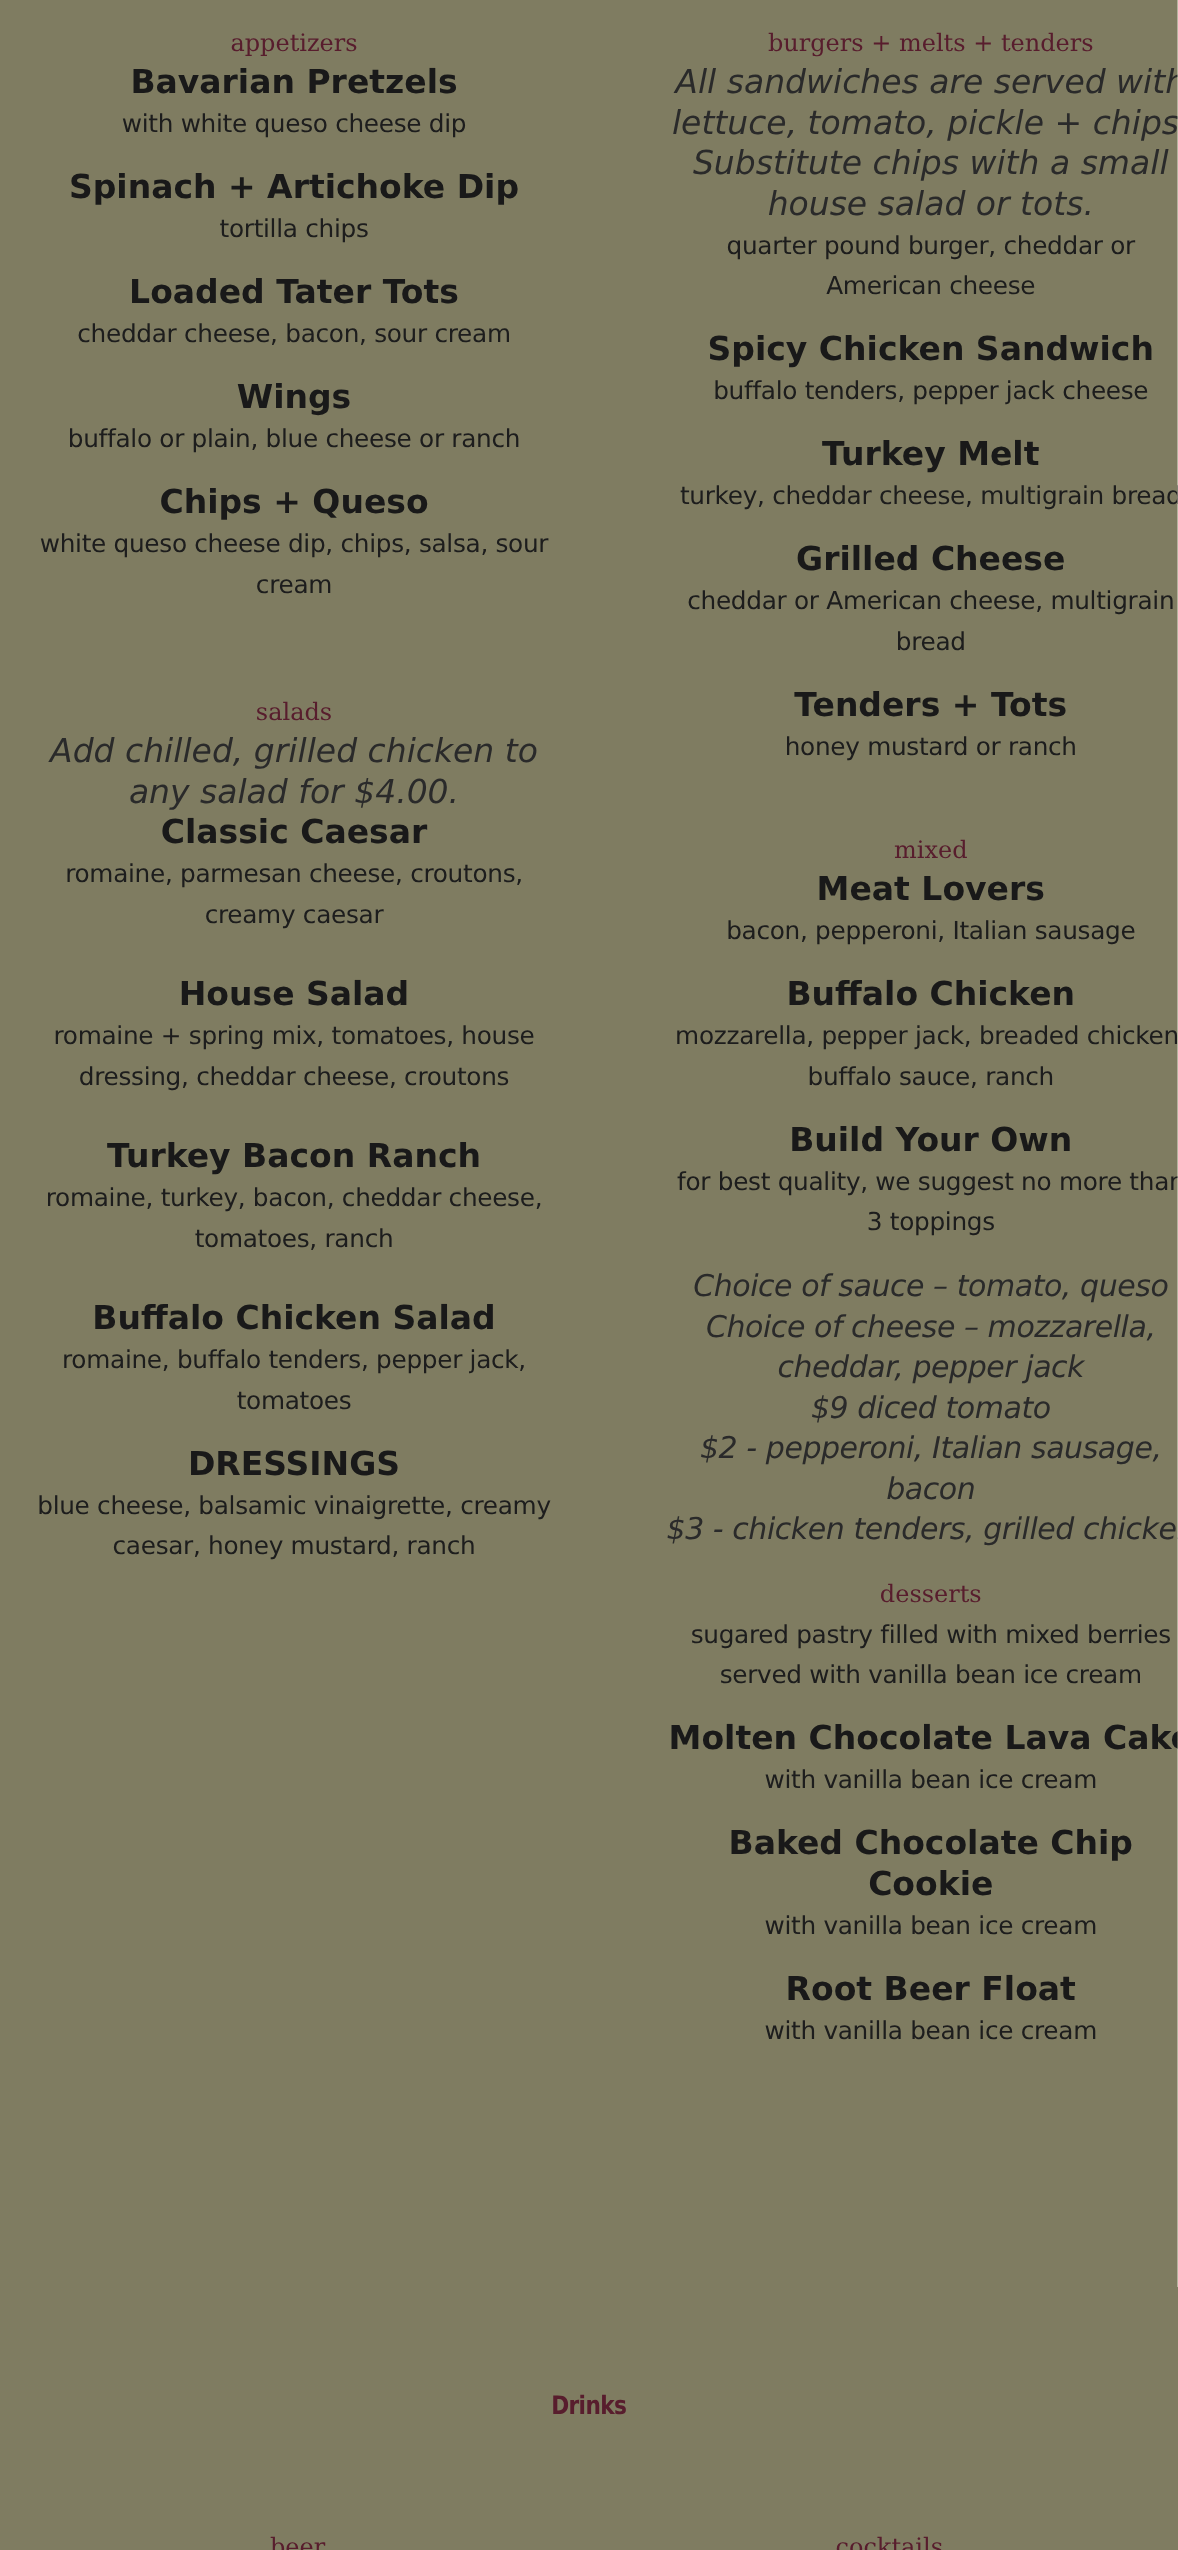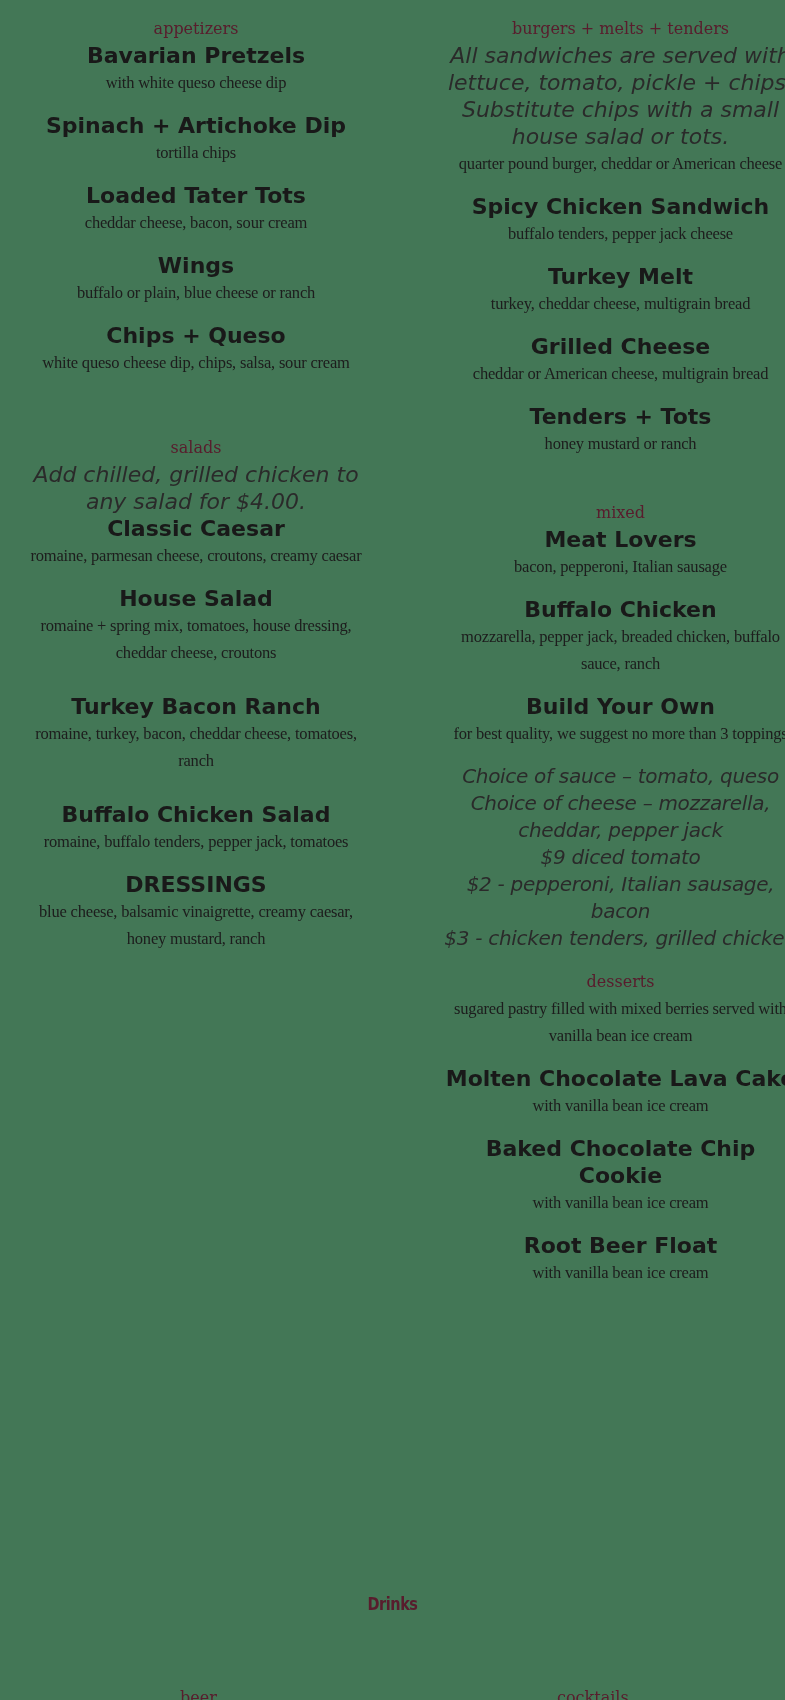--- a/index.html
+++ b/index.html
@@ -2,33 +2,33 @@
 <html><head>
 <meta charset="utf-8">
 <style>
   html, body { margin: 0; padding: 0; }
   body {
     width: 785px; height: 1700px; overflow: hidden;
     background: #ffffff;
     font-family: "DejaVu Sans", sans-serif;
     position: relative;
   }
-  .page { position: absolute; left: 0; top: 0; width: 785px; height: 1700px; background: #86efac; }
+  .page { position: absolute; left: 0; top: 0; width: 785px; height: 1700px; background: #fef9c3; }
   .overlay { position: absolute; left: 0; top: 0; width: 785px; height: 1700px; background: rgba(0,0,0,0.5); z-index: 5; }
   .col { position: absolute; top: 0; text-align: center; color: #333333; }
   .col-left { left: 20px; width: 352px; }
   .col-right { left: 400px; width: 353px; margin-left: 44px; }
   .sec-title {
     font-family: "DejaVu Serif", serif; font-size: 16px; color: #b03a5a;
     line-height: 27px; margin: 0; font-weight: normal;
   }
   .note { font-style: italic; font-size: 22px; line-height: 27px; color: #555555; margin: 0; }
   .item { margin: 0 0 16px 0; }
   .item-name { font-weight: bold; font-size: 22px; line-height: 27px; color: #333333; margin: 0; }
-  .item-desc { font-size: 16.5px; line-height: 27px; color: #3a3a3a; margin: 0; letter-spacing: -0.2px; font-family: Liberation Serif, serif; }
+  .item-desc { font-size: 16.5px; line-height: 27px; color: #3a3a3a; margin: 0; letter-spacing: -0.2px; }
   .opt { font-style: italic; font-size: 20px; line-height: 27px; color: #555555; margin: 0; letter-spacing: -0.3px; }
   .drinks-title {
     position: absolute; left: 0; width: 785px; top: 1583px; text-align: center;
     font-family: "DejaVu Sans", sans-serif; font-size: 17px; color: #b03a5a;
     letter-spacing: -0.5px; transform: scaleX(0.85);
   }
   .sub-beer, .sub-cocktails {
     position: absolute; top: 1688px; font-family: "DejaVu Serif", serif; font-size: 16px; color: #b03a5a;
   }
   .sub-beer { left: 180px; }
@@ -63,21 +63,21 @@
         <p class="item-name">Chips + Queso</p>
         <p class="item-desc">white queso cheese dip, chips, salsa, sour cream</p>
       </div>
     </section>
 
     <div style="height:42px"></div>
 
     <section>
       <h2 class="sec-title">salads</h2>
       <p class="note">Add chilled, grilled chicken to any salad for $4.00.</p>
-      <div class="item" style="margin-bottom:16px">
+      <div class="item" style="margin-bottom:27px">
         <p class="item-name">Classic Caesar</p>
         <p class="item-desc">romaine, parmesan cheese, croutons, creamy caesar</p>
       </div>
       <div class="item" style="margin-bottom:27px">
         <p class="item-name">House Salad</p>
         <p class="item-desc">romaine + spring mix, tomatoes, house dressing, cheddar cheese, croutons</p>
       </div>
       <div class="item" style="margin-bottom:27px">
         <p class="item-name">Turkey Bacon Ranch</p>
         <p class="item-desc">romaine, turkey, bacon, cheddar cheese, tomatoes, ranch</p>

